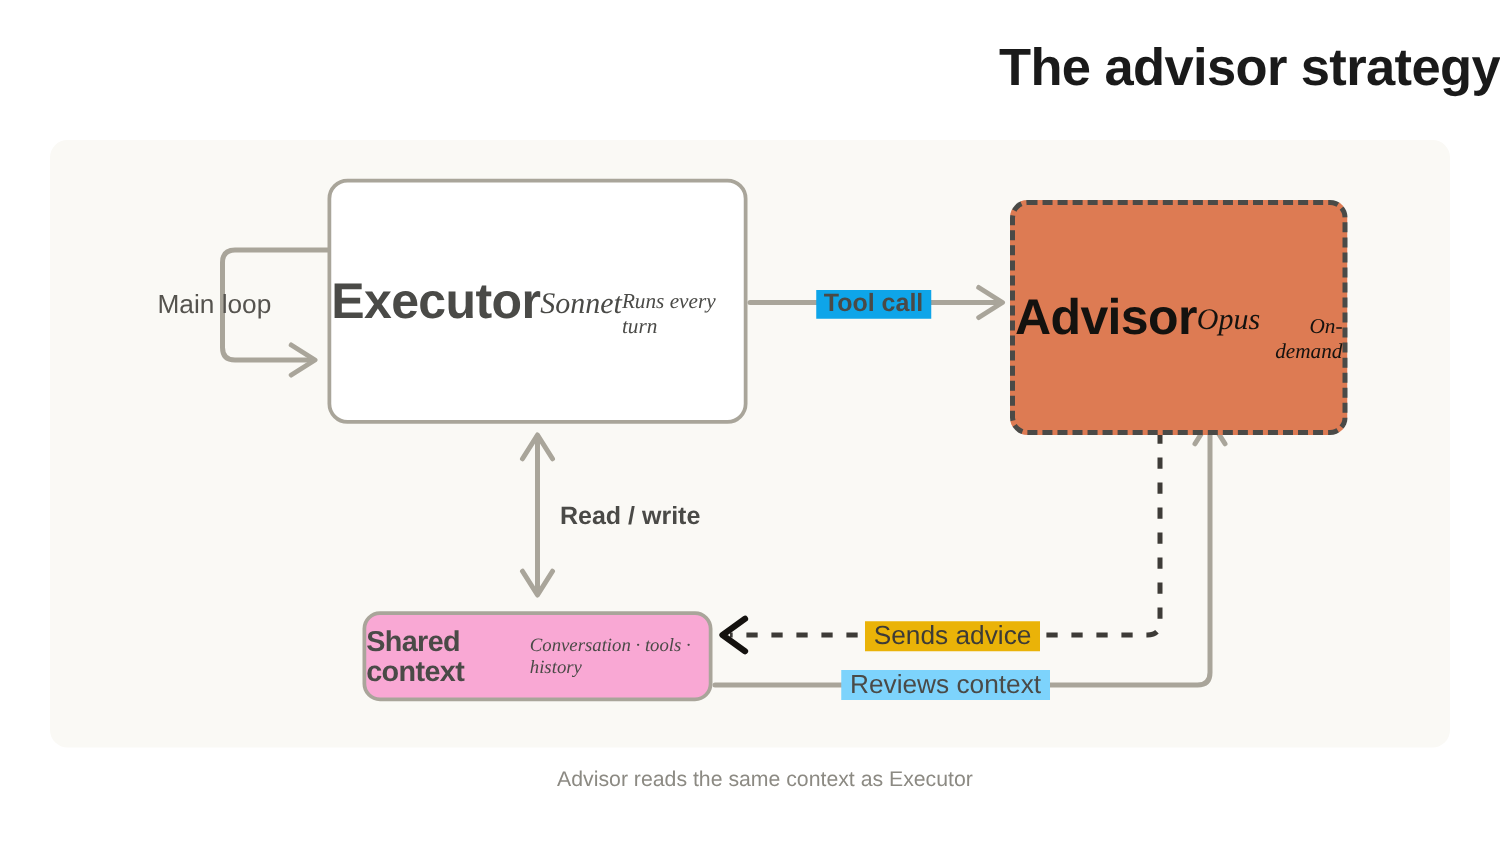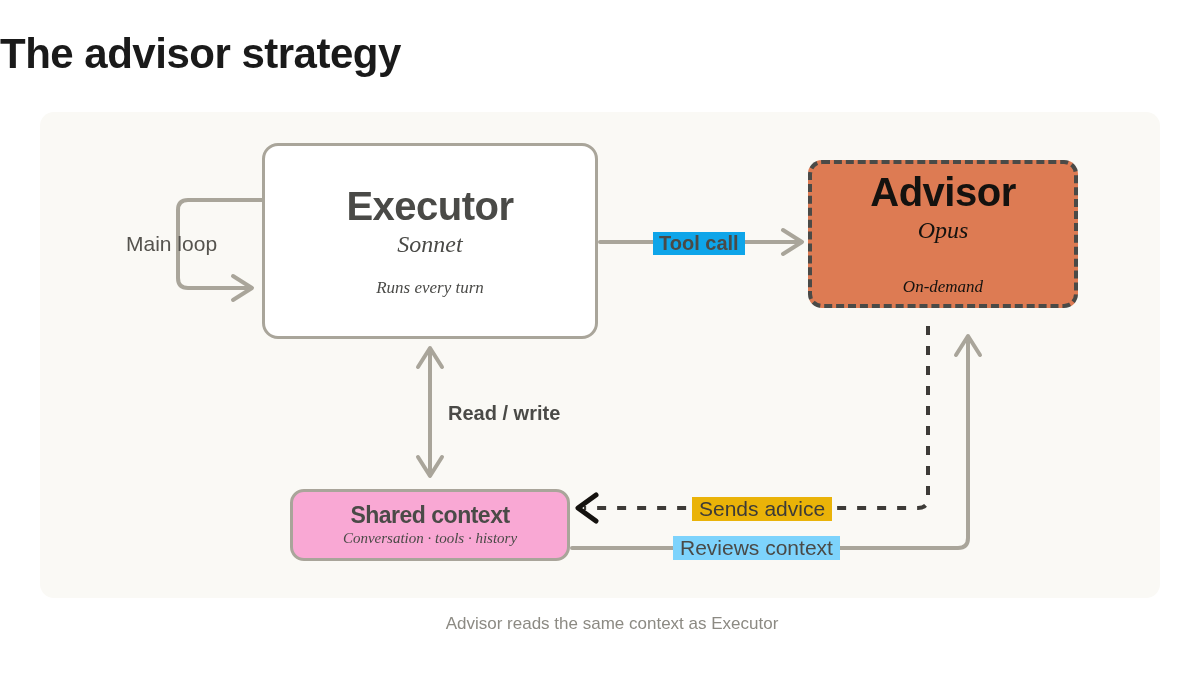--- a/index.html
+++ b/index.html
@@ -13,21 +13,21 @@
     font-family: "Liberation Sans", sans-serif;
     color: #2b2b2b;
     overflow: hidden;
     position: relative;
   }
   #page-title {
     position: absolute;
     top: 30px;
     left: 0;
     width: 1200px;
-    text-align: left;
+    text-align: right;
     font-size: 42px;
     font-weight: 600;
     letter-spacing: -0.5px;
     color: #1a1a1a;
   }
   #panel {
     position: absolute;
     left: 40px;
     top: 112px;
     width: 1120px;
@@ -40,38 +40,37 @@
     left: 0;
     top: 0;
     width: 1200px;
     height: 675px;
     pointer-events: none;
   }
   .node {
     position: absolute;
     box-sizing: border-box;
     display: flex;
-    flex-direction: column;
     align-items: center;
     justify-content: center;
   }
   #node-executor {
     left: 262px;
     top: 143px;
     width: 336px;
     height: 196px;
     background: #ffffff;
     border: 3px solid #a9a59a;
     border-radius: 16px;
   }
   #node-advisor {
     left: 808px;
     top: 160px;
     width: 270px;
-    height: 148px;
+    height: 188px;
     background: #dd7b53;
     border: 4px dashed #4a4a47;
     border-radius: 14px;
   }
   #node-shared {
     left: 290px;
     top: 489px;
     width: 280px;
     height: 72px;
     background: #f9a8d4;

